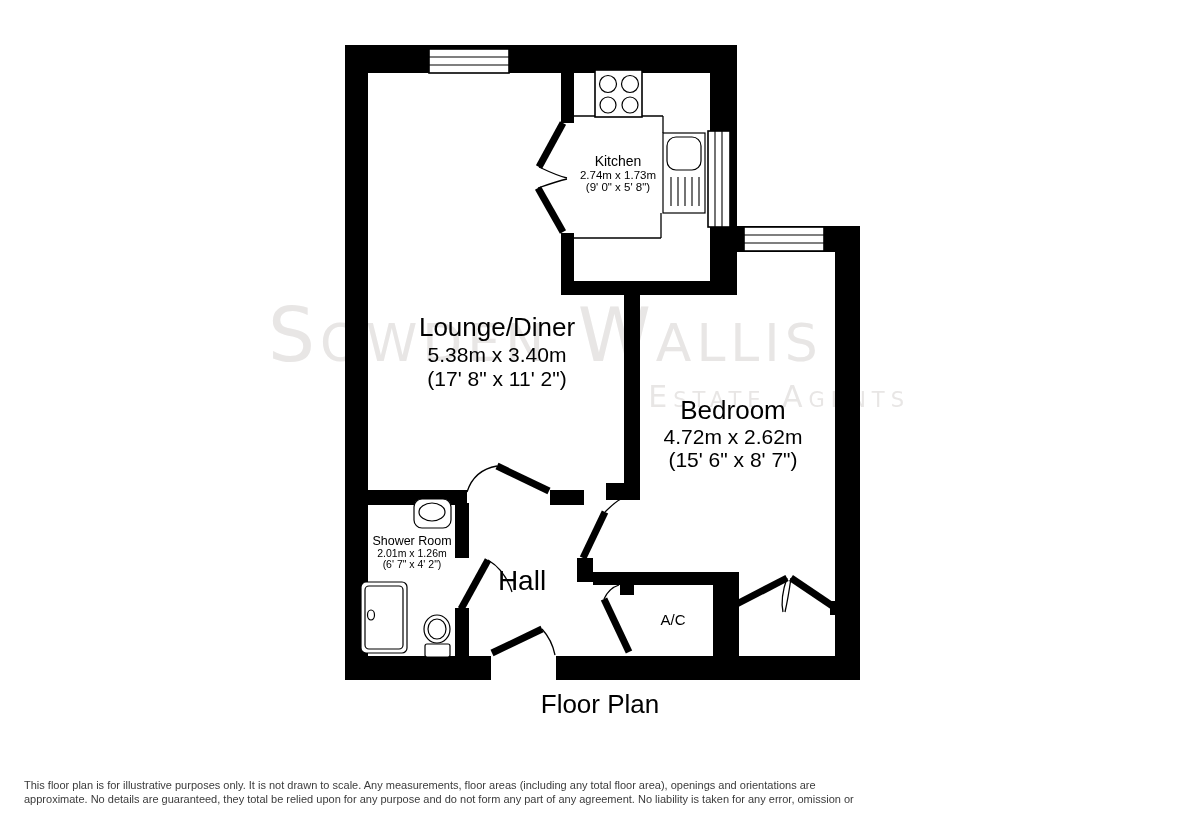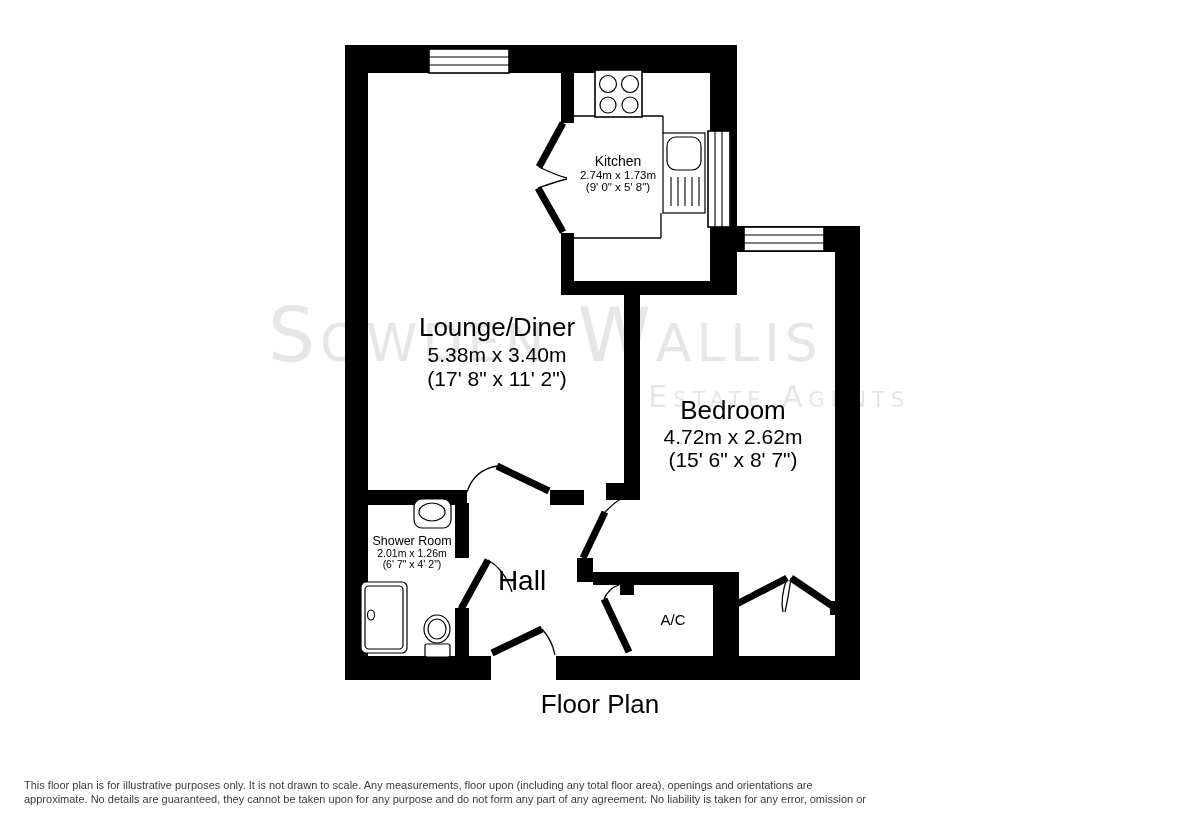--- a/index.html
+++ b/index.html
@@ -174,17 +174,17 @@
         <text class="roomname" x="412" y="568" font-size="10.5" text-anchor="middle">(6' 7" x 4' 2")</text>
       </g>
       <text class="roomname" x="522" y="590" font-size="28" text-anchor="middle">Hall</text>
       <text class="roomname" x="673" y="625" font-size="15" text-anchor="middle">A/C</text>
     </g>
 
     <text x="600" y="713" font-size="26" text-anchor="middle" fill="#000">Floor Plan</text>
   </svg>
 
   <div class="disclaimer">
-    <div>This floor plan is for illustrative purposes only. It is not drawn to scale. Any measurements, floor upon (including any total floor area), openings and orientations are</div>
-    <div>approximate. No details are guaranteed, they cannot be taken upon for any purpose and do not form any part of any agreement. No liability is taken for any error, omission or</div>
+    <div>This floor plan is for illustrative purposes only. It is not drawn to scale. Any measurements, floor areas (including any total floor area), openings and orientations are</div>
+    <div>approximate. No details are guaranteed, they total be relied upon for any purpose and do not form any part of any agreement. No liability is taken for any error, omission or</div>
   </div>
 
 </div>
 
 </body></html>

